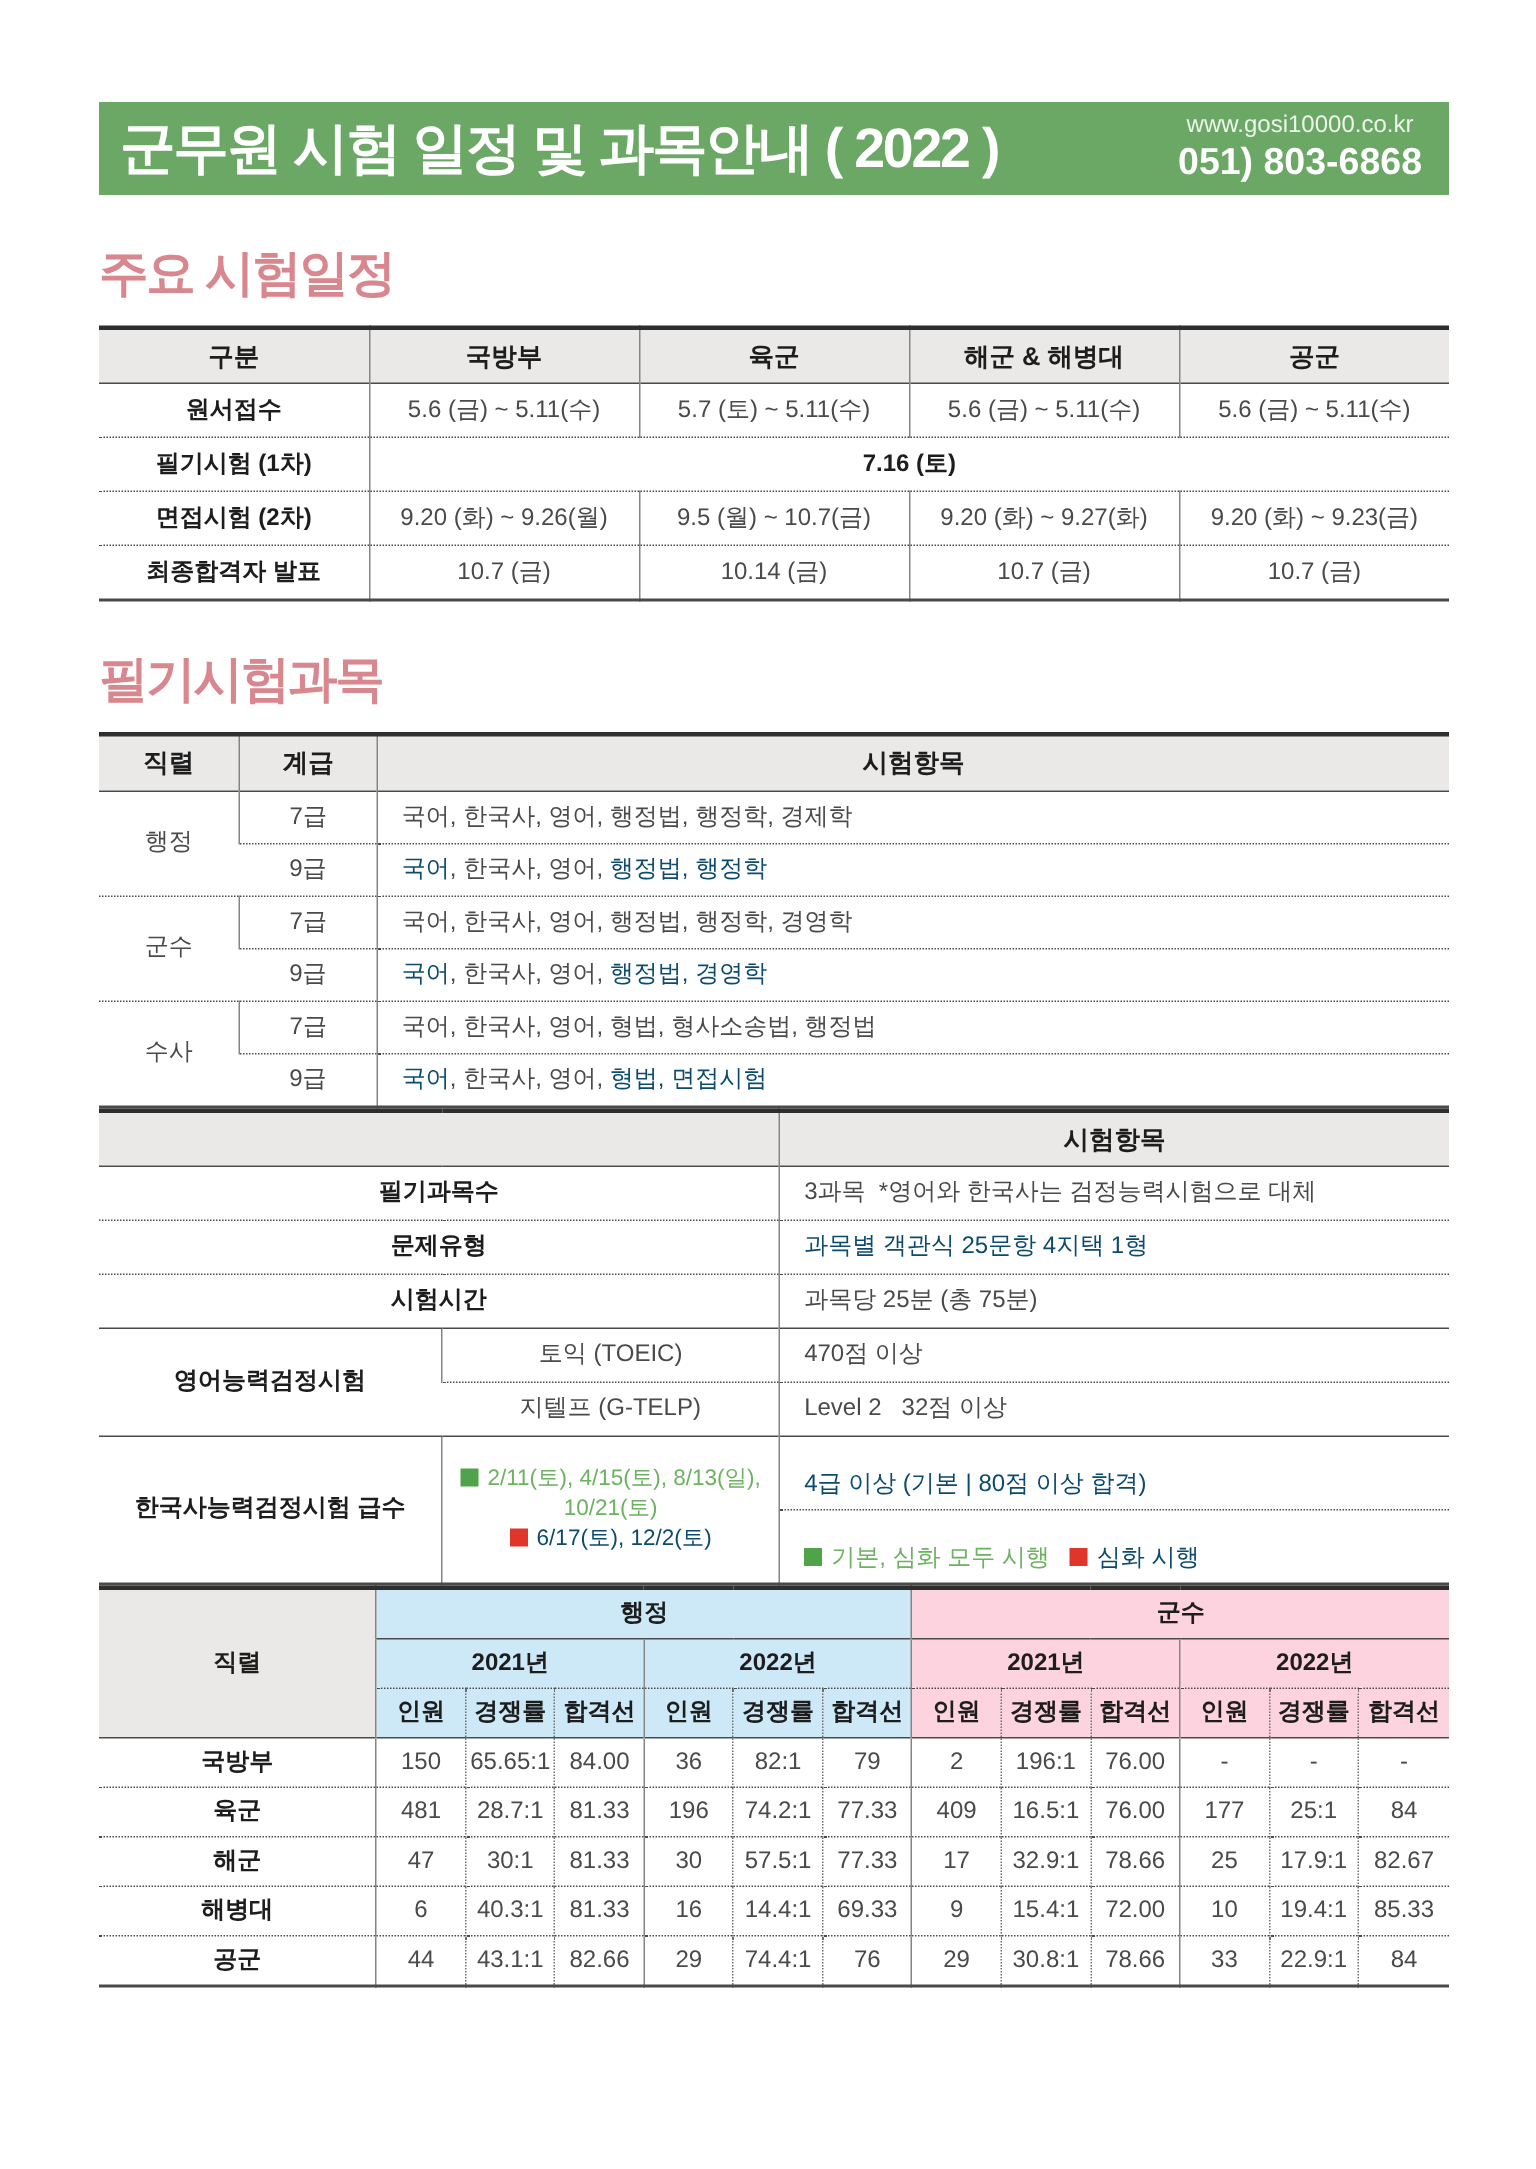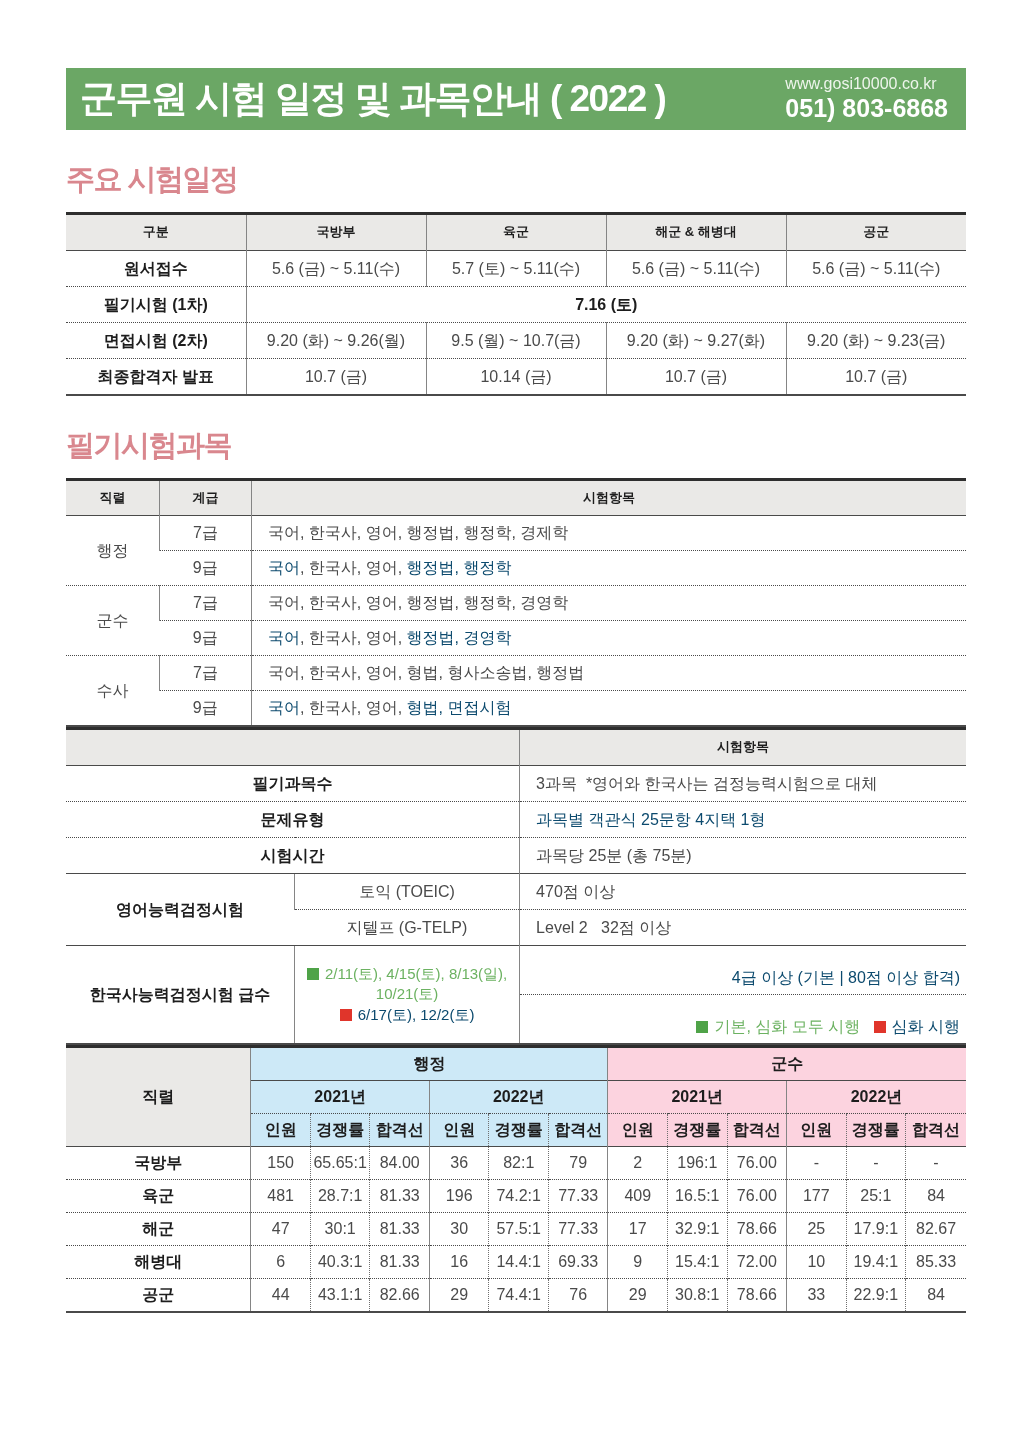--- a/index.html
+++ b/index.html
@@ -2,52 +2,52 @@
 <html><head>
 <meta charset="utf-8">
 <style>
   html,body{margin:0;padding:0;background:#ffffff;}
   body{width:1024px;min-height:1446px;font-family:"Liberation Sans",sans-serif;color:#3c3c3c;}
   .page{padding:68px 58px 40px 66px;}
 
   
   .banner{background:#6BA765;height:62px;display:flex;justify-content:space-between;align-items:center;padding:0 18px 0 14px;box-sizing:border-box;}
   .banner-title{color:#ffffff;font-size:37px;font-weight:bold;letter-spacing:-1.5px;}
-  .banner-right{text-align:left;color:#eef5ec;line-height:1.15;}
+  .banner-right{text-align:center;color:#eef5ec;line-height:1.15;}
   .banner-site{font-size:16px;}
   .banner-phone{font-size:25px;font-weight:600;color:#ffffff;}
 
   
-  h2.sec{color:#D9878E;font-size:29px;font-weight:800;letter-spacing:-1.5px;margin:30px 0 12px 0;}
+  h2.sec{color:#D9878E;font-size:33px;font-weight:800;letter-spacing:-1.5px;margin:30px 0 12px 0;}
 
   
   table{width:100%;border-collapse:collapse;table-layout:fixed;font-size:16px;border-top:3px solid #2e2e2e;border-bottom:2px solid #4a4a4a;}
   th,td{border-left:1px solid #858585;padding:7px 6px;text-align:center;vertical-align:middle;font-weight:normal;color:#4a4a4a;line-height:1.25;}
   th:first-child,td:first-child{border-left:none;}
   tr.sol>th,tr.sol>td{border-top:1px solid #4a4a4a;}
   tr.dot>th,tr.dot>td{border-top:1px dotted #4a4a4a;}
   .head{background:#EAE9E7;}
-  .head th{font-weight:bold;color:#1d1d1d;font-size:13px;}
+  .head th{font-weight:bold;color:#1d1d1d;font-size:17px;}
   .lab{font-weight:bold;color:#1d1d1d;}
   .left{text-align:left;padding-left:16px;}
   .bold{font-weight:bold;color:#1d1d1d;}
   .red{color:#0c4a6e;}
   .grn{color:#6CB261;}
   .pre{white-space:pre-wrap;}
   .sq{display:inline-block;width:12px;height:12px;margin-right:6px;vertical-align:-1px;}
   .sq.g{background:#4FA348;}
   .sq.r{background:#E0352B;}
 
   .t1 th,.t1 td{height:21px;}
   .t2 th,.t2 td{height:20px;}
   .t3 th,.t3 td{height:21px;}
 
   
   td.split{padding:0;}
-  td.split .half{padding:22px 6px 7px 16px;text-align:right;height:19px;line-height:1.3;}
+  td.split .half{padding:22px 6px 7px 16px;text-align:left;height:19px;line-height:1.3;}
   td.split .half.top{border-bottom:1px dotted #4a4a4a;}
   td.dates{font-size:15px;padding:4px 4px;line-height:1.35;}
 
   
   .t4{font-size:16px;}
   .t4 th,.t4 td{border-left:none;height:19px;padding:6px 2px;}
   .t4 .sol-l{border-left:1px solid #858585;}
   .t4 .dot-l{border-left:1px dotted #6f6f6f;}
   .t4 .gray{background:#EAE9E7;font-weight:bold;color:#1d1d1d;}
   .t4 .blue{background:#CDE9F7;}

